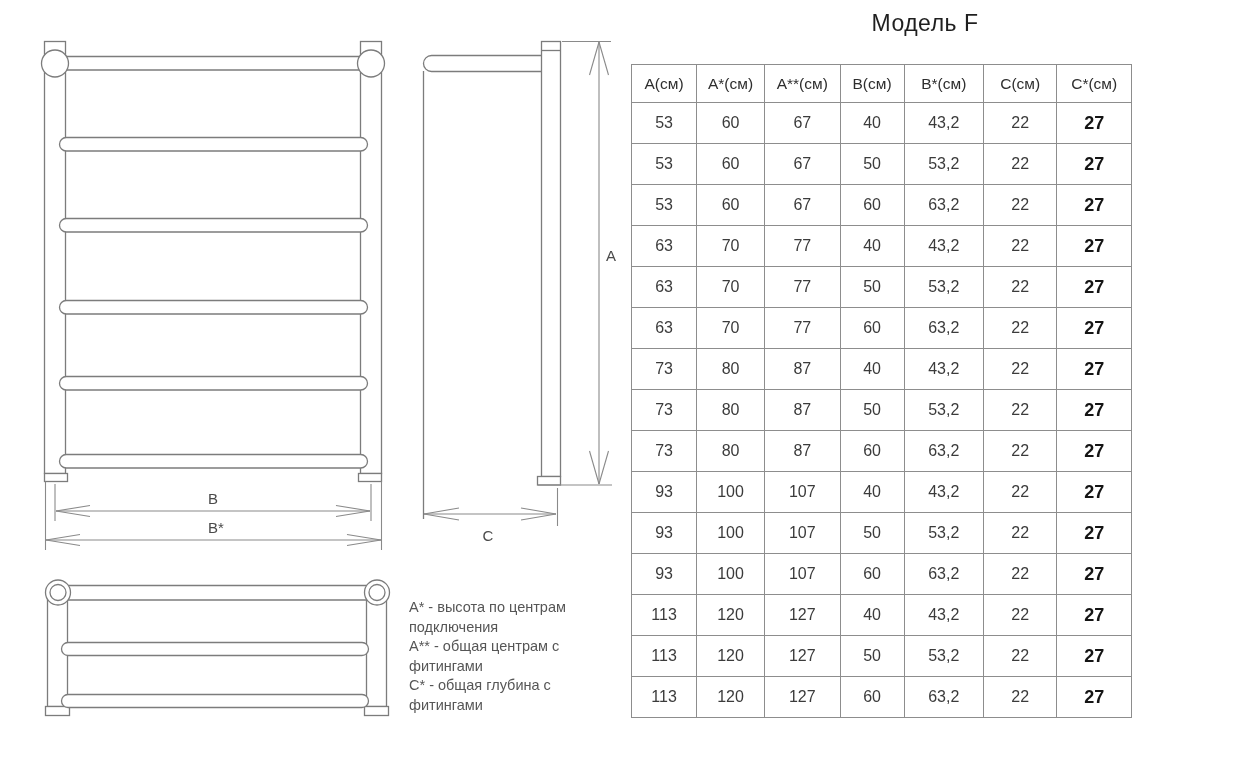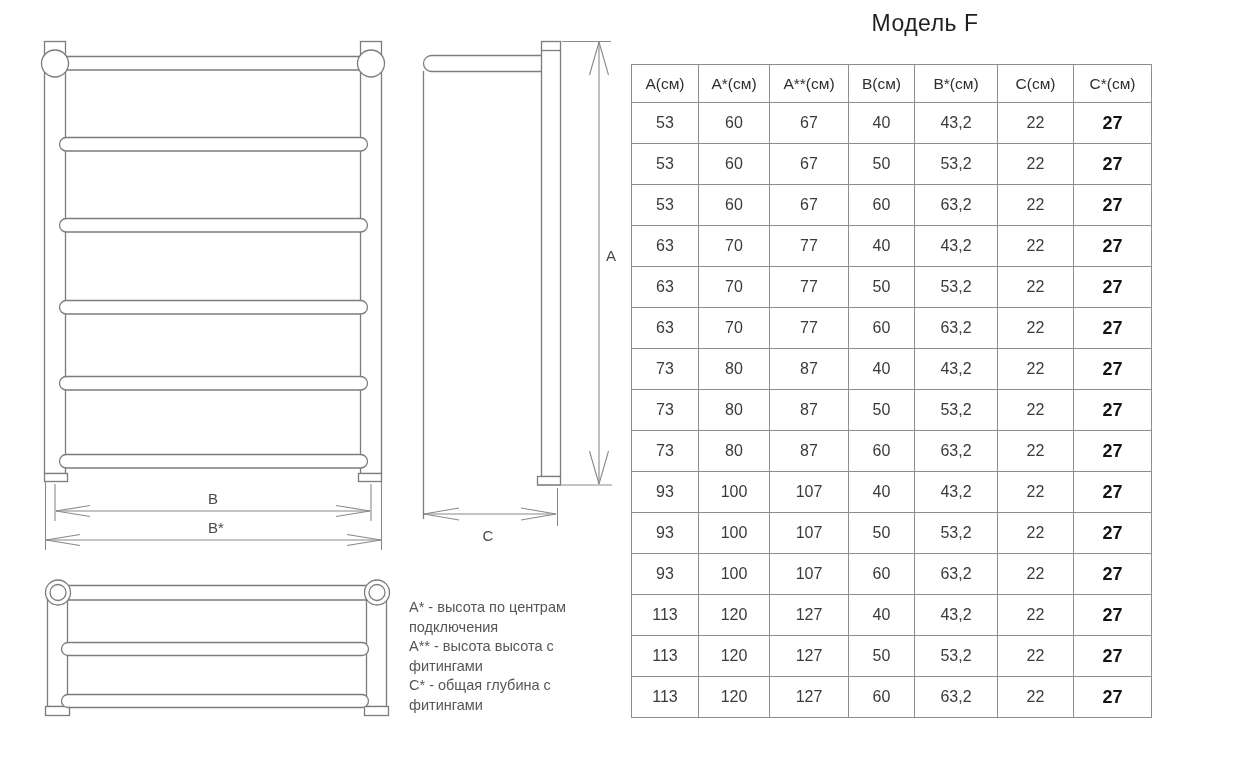--- a/index.html
+++ b/index.html
@@ -1,18 +1,18 @@
 <!DOCTYPE html>
 <html><head>
 <meta charset="utf-8">
 <style>
   html, body { margin: 0; padding: 0; background: #ffffff; }
   .page {
     position: relative;
-    width: 1242px;
+    width: 1132px;
     height: 767px;
     background: #ffffff;
     font-family: "Liberation Sans", sans-serif;
     overflow: hidden;
   }
   .title {
     position: absolute;
     left: 665px;
     top: 10px;
     width: 520px;
@@ -168,21 +168,21 @@
       <circle class="shape" cx="58" cy="592.5" r="12.5"></circle>
       <circle class="shape" cx="58" cy="592.5" r="8"></circle>
       <circle class="shape" cx="377" cy="592.5" r="12.5"></circle>
       <circle class="shape" cx="377" cy="592.5" r="8"></circle>
     </g>
   </svg>
 
   <div class="legend">
     <div>А* - высота по центрам</div>
     <div>подключения</div>
-    <div>А** - высота высота с</div>
+    <div>А** - общая центрам с</div>
     <div>фитингами</div>
     <div>С* - общая глубина с</div>
     <div>фитингами</div>
   </div>
 
   <table class="spec">
     <colgroup>
         <col style="width: 67px;">
         <col style="width: 71px;">
         <col style="width: 79px;">

